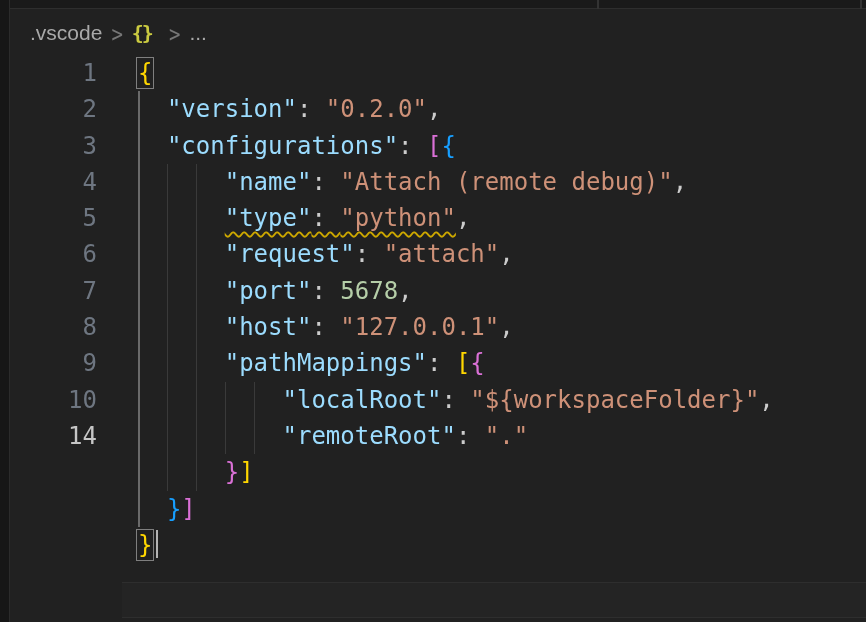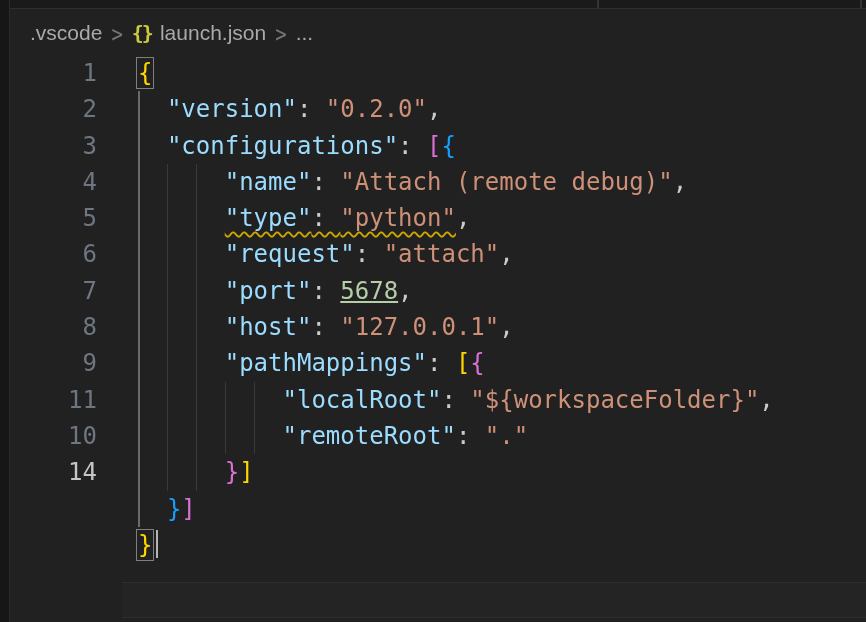--- a/index.html
+++ b/index.html
@@ -78,49 +78,47 @@
 
   <div id="tabbar">
     <div id="tabdiv1" class="tab-divider"></div>
     <div id="tabdiv2" class="tab-divider"></div>
   </div>
 
   <div id="breadcrumb">
     <span class="crumb">.vscode</span>
     <span class="chev">&gt;</span>
     <span class="json-ic">{}</span>
-    <span class="crumb">launch.json</span>
     <span class="chev">&gt;</span>
     <span class="crumb">...</span>
   </div>
 
   <div id="editor">
     <div id="current-line"></div>
     <div id="gutter">
         <div class="ln">1</div>
         <div class="ln">2</div>
         <div class="ln">3</div>
         <div class="ln">4</div>
         <div class="ln">5</div>
         <div class="ln">6</div>
         <div class="ln">7</div>
         <div class="ln">8</div>
         <div class="ln">9</div>
-        <div class="ln">11</div>
         <div class="ln">10</div>
         <div class="ln active">14</div>
       </div>
     <div id="code-area">
         <div class="code-line"><span class="brkbox" style="color: rgb(255, 215, 0);">{</span></div>
         <div class="code-line"><span style="color: rgb(204, 204, 204);">  </span><span style="color: rgb(156, 220, 254);">"version"</span><span style="color: rgb(204, 204, 204);">: </span><span style="color: rgb(206, 145, 120);">"0.2.0"</span><span style="color: rgb(204, 204, 204);">,</span></div>
         <div class="code-line"><span style="color: rgb(204, 204, 204);">  </span><span style="color: rgb(156, 220, 254);">"configurations"</span><span style="color: rgb(204, 204, 204);">: </span><span style="color: rgb(218, 112, 214);">[</span><span style="color: rgb(23, 159, 255);">{</span></div>
         <div class="code-line"><span style="color: rgb(204, 204, 204);">      </span><span style="color: rgb(156, 220, 254);">"name"</span><span style="color: rgb(204, 204, 204);">: </span><span style="color: rgb(206, 145, 120);">"Attach (remote debug)"</span><span style="color: rgb(204, 204, 204);">,</span></div>
         <div class="code-line"><span style="color: rgb(204, 204, 204);">      </span><span class="squig" style="color: rgb(156, 220, 254);">"type"</span><span class="squig" style="color: rgb(204, 204, 204);">: </span><span class="squig" style="color: rgb(206, 145, 120);">"python"</span><span style="color: rgb(204, 204, 204);">,</span></div>
         <div class="code-line"><span style="color: rgb(204, 204, 204);">      </span><span style="color: rgb(156, 220, 254);">"request"</span><span style="color: rgb(204, 204, 204);">: </span><span style="color: rgb(206, 145, 120);">"attach"</span><span style="color: rgb(204, 204, 204);">,</span></div>
-        <div class="code-line"><span style="color: rgb(204, 204, 204);">      </span><span style="color: rgb(156, 220, 254);">"port"</span><span style="color: rgb(204, 204, 204);">: </span><span style="color: rgb(181, 206, 168); text-decoration: underline;">5678</span><span style="color: rgb(204, 204, 204);">,</span></div>
+        <div class="code-line"><span style="color: rgb(204, 204, 204);">      </span><span style="color: rgb(156, 220, 254);">"port"</span><span style="color: rgb(204, 204, 204);">: </span><span style="color: rgb(181, 206, 168);">5678</span><span style="color: rgb(204, 204, 204);">,</span></div>
         <div class="code-line"><span style="color: rgb(204, 204, 204);">      </span><span style="color: rgb(156, 220, 254);">"host"</span><span style="color: rgb(204, 204, 204);">: </span><span style="color: rgb(206, 145, 120);">"127.0.0.1"</span><span style="color: rgb(204, 204, 204);">,</span></div>
         <div class="code-line"><span style="color: rgb(204, 204, 204);">      </span><span style="color: rgb(156, 220, 254);">"pathMappings"</span><span style="color: rgb(204, 204, 204);">: </span><span style="color: rgb(255, 215, 0);">[</span><span style="color: rgb(218, 112, 214);">{</span></div>
         <div class="code-line"><span style="color: rgb(204, 204, 204);">          </span><span style="color: rgb(156, 220, 254);">"localRoot"</span><span style="color: rgb(204, 204, 204);">: </span><span style="color: rgb(206, 145, 120);">"${workspaceFolder}"</span><span style="color: rgb(204, 204, 204);">,</span></div>
         <div class="code-line"><span style="color: rgb(204, 204, 204);">          </span><span style="color: rgb(156, 220, 254);">"remoteRoot"</span><span style="color: rgb(204, 204, 204);">: </span><span style="color: rgb(206, 145, 120);">"."</span></div>
         <div class="code-line"><span style="color: rgb(204, 204, 204);">      </span><span style="color: rgb(218, 112, 214);">}</span><span style="color: rgb(255, 215, 0);">]</span></div>
         <div class="code-line"><span style="color: rgb(204, 204, 204);">  </span><span style="color: rgb(23, 159, 255);">}</span><span style="color: rgb(218, 112, 214);">]</span></div>
         <div class="code-line"><span class="brkbox" style="color: rgb(255, 215, 0);">}</span><span class="cursor"></span></div>
       </div>
   <div class="guide active" style="left: 128px; top: 36.3px; height: 435.6px;"></div>
       <div class="guide" style="left: 156.908px; top: 108.9px; height: 326.7px;"></div>

